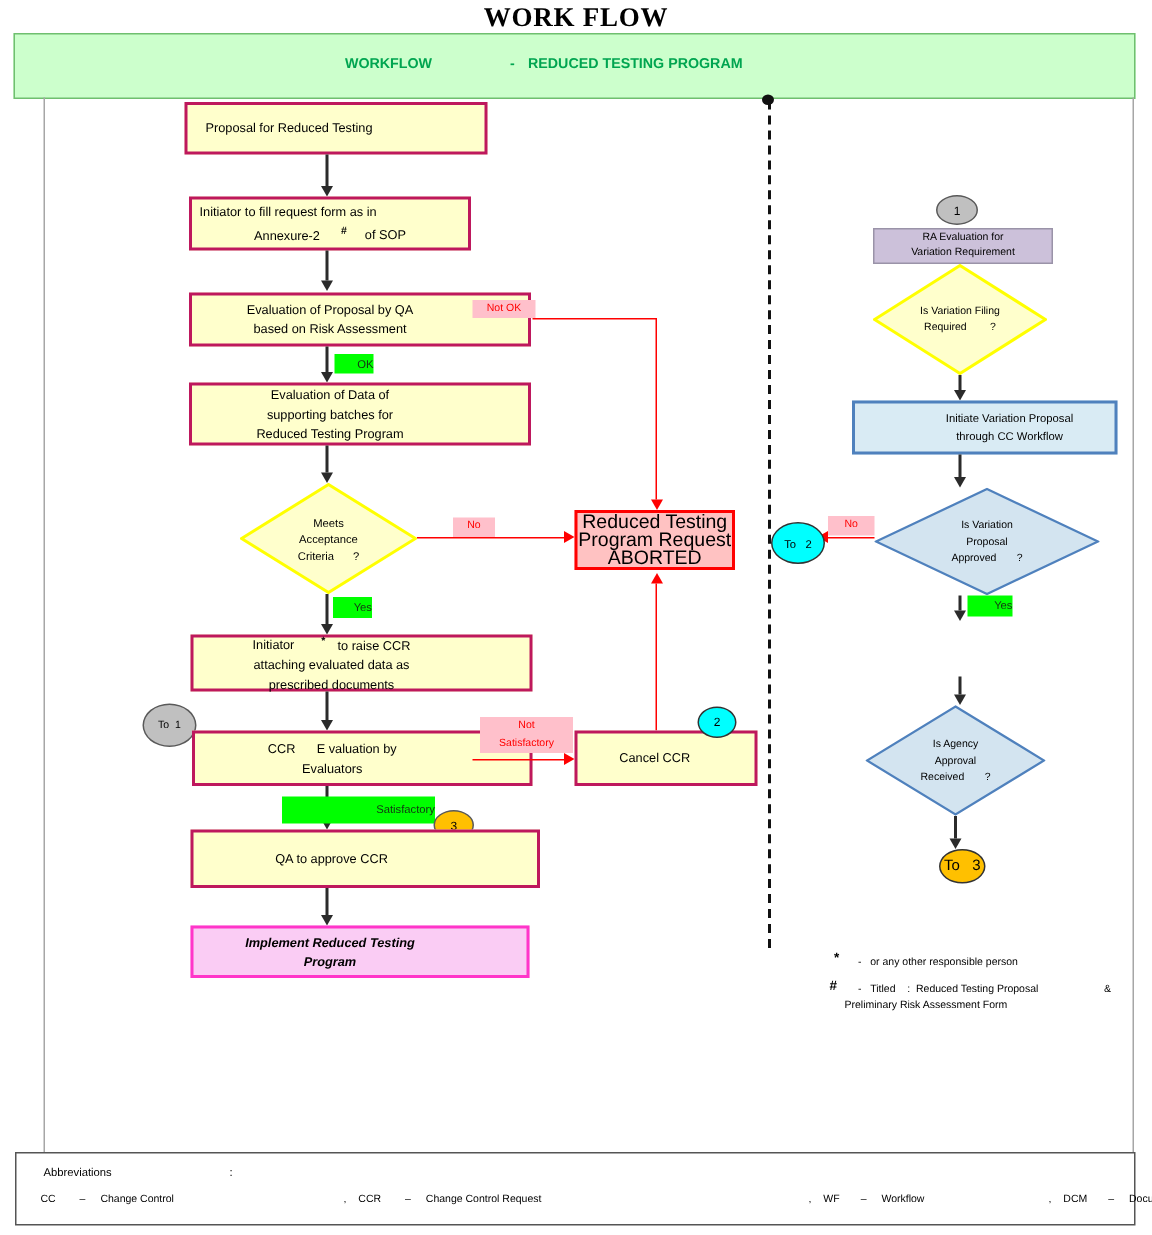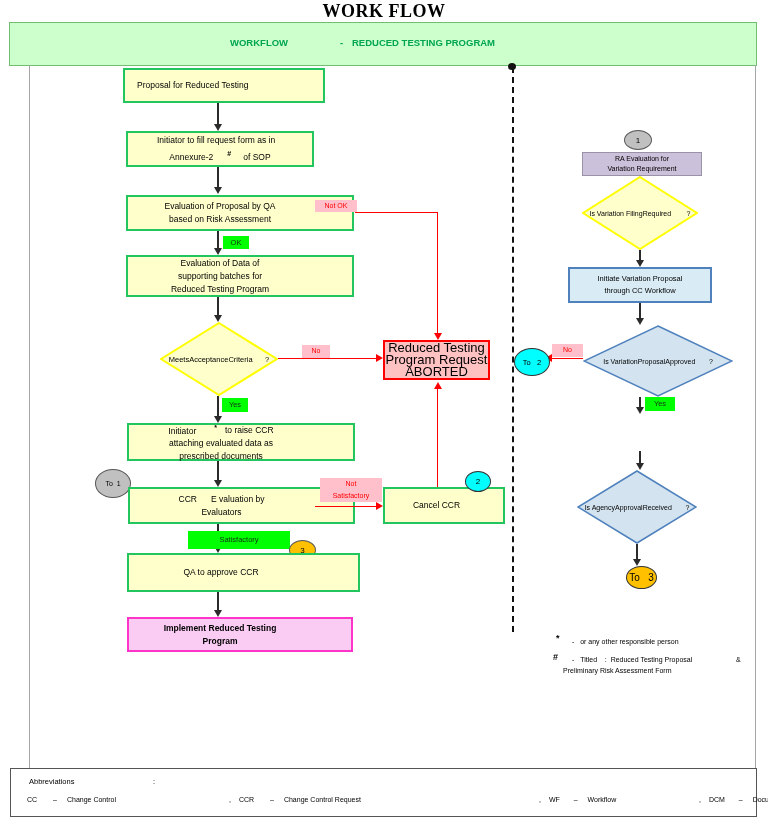--- a/index.html
+++ b/index.html
@@ -8,43 +8,43 @@
   .abs{position:absolute;}
   .title{width:768px;text-align:center;top:1px;left:0;font-family:"Liberation Serif",serif;
          font-weight:bold;font-size:18px;letter-spacing:.5px;}
   .headerbar{left:9px;top:22px;width:746px;height:42px;background:#CCFFCC;border:1px solid #6FBF6F;}
   .headtxt{font-size:9.5px;font-weight:bold;color:#00A550;top:37px;}
   .vborder{width:1px;background:#A6A6A6;}
   .dashline{left:512px;top:67px;height:565px;border-left:2px dashed #111;}
   .dashdot{left:508px;top:63px;width:8px;height:7px;background:#111;border-radius:50%;}
   .node{display:flex;flex-direction:column;justify-content:center;text-align:center;
         font-size:8.5px;line-height:13px;}
-  .ybox{background:#FFFFCC;border:2px solid #22c55e;}
+  .ybox{background:#FFFFCC;border:2px solid #be185d;}
   .bluebox{background:#D9EBF4;border:2px solid #4F81BD;font-size:7.5px;line-height:12px;}
   .aborted{background:#FFC2C2;border:2px solid #FF0000;font-size:13px;line-height:12px;}
-  .implement{background:#FACCF4;border:2px solid #FF35C9;font-weight:bold;}
+  .implement{background:#FACCF4;border:2px solid #FF35C9;font-weight:bold;font-style:italic;}
   .lavbox{background:#CCC1DA;border:1px solid #9A93A8;font-size:7px;line-height:10px;}
-  .glabel{background:#00FF00;color:#143214;font-size:7.5px;text-align:center;line-height:13px;}
+  .glabel{background:#00FF00;color:#143214;font-size:7.5px;text-align:right;line-height:13px;}
   .plabel{background:#FFC0CB;color:#FF0000;font-size:7px;text-align:center;line-height:12px;}
   .ellipse{border-radius:50%;display:flex;align-items:center;justify-content:center;
            font-size:7px;color:#000;}
   .gray-e{background:#C0C0C0;border:1px solid #595959;}
   .cyan-e{background:#00FFFF;border:1.5px solid #333;}
   .orange-e{background:#FFC000;border:1px solid #595959;}
   .vl{width:1.5px;background:#2b2b2b;}
   .hl{height:1.2px;background:#2b2b2b;}
   .red{background:#FF0000;}
   .vl.red{width:1px;}
   .ah{width:0;height:0;}
   .ah-d{border-left:4px solid transparent;border-right:4px solid transparent;border-top:7px solid #2b2b2b;}
   .ah-d.r{border-top-color:#FF0000;}
   .ah-u{border-left:4px solid transparent;border-right:4px solid transparent;border-bottom:7px solid #FF0000;}
   .ah-r{border-top:4px solid transparent;border-bottom:4px solid transparent;border-left:7px solid #FF0000;}
   .ah-l{border-top:4px solid transparent;border-bottom:4px solid transparent;border-right:7px solid #FF0000;}
-  .dtxt{display:flex;flex-direction:row;justify-content:center;align-items:center;
+  .dtxt{display:flex;flex-direction:column;justify-content:center;align-items:center;
         text-align:right;font-size:7.5px;line-height:11px;}
   .sup{vertical-align:super;font-size:7px;font-weight:bold;}
   .fn{font-size:7px;color:#000;}
   .abbrbox{left:10px;top:768px;width:745px;height:47px;border:1px solid #555;background:#fff;}
   .abbr-t{font-size:7.5px;}
 </style>
 </head>
 <body>
 
 <div id="canvas">
@@ -63,21 +63,21 @@
   <div class="abs dashline"></div>
 
   <div class="abs node ybox" style="left:123px;top:68px;width:186px;height:31px;text-align:left;padding-left:12px;">
     <span>Proposal for Reduced Testing</span>
   </div>
 
   <div class="abs vl" style="left:217px;top:103px;height:21px;"></div>
   <div class="abs ah ah-d" style="left:214px;top:124px;"></div>
 
   <div class="abs node ybox" style="left:126px;top:131px;width:184px;height:32px;">
-    <span style="text-align:left;padding-left:5px;margin-left:24px;">Initiator to fill request form as in</span>
+    <span style="text-align:left;padding-left:5px;">Initiator to fill request form as in</span>
     <span>
       <span>Annexure-2</span><span class="sup" style="margin-left:14px;">#</span><span style="margin-left:12px;">of SOP</span>
     </span>
   </div>
 
   <div class="abs vl" style="left:217px;top:167px;height:20px;"></div>
   <div class="abs ah ah-d" style="left:214px;top:187px;"></div>
 
   <div class="abs node ybox" style="left:126px;top:195px;width:184px;height:32px;padding-right:40px;">
     <span>Evaluation of Proposal by QA</span>
@@ -185,21 +185,21 @@
     <polygon points="58,1 115,37 58,73 1,37" fill="#FFFFCC" stroke="#FFFF00" stroke-width="2"></polygon>
   </svg>
   <div class="abs dtxt" style="left:582px;top:176px;width:116px;height:74px;font-size:7px;">
     <span>Is Variation Filing</span>
     <span>Required&nbsp;&nbsp;&nbsp;&nbsp;&nbsp;&nbsp;&nbsp;&nbsp;?</span>
   </div>
 
   <div class="abs vl" style="left:639px;top:250px;height:10px;"></div>
   <div class="abs ah ah-d" style="left:636px;top:260px;"></div>
 
-  <div class="abs node bluebox" style="left:568px;top:267px;width:140px;height:32px;">
+  <div class="abs node bluebox" style="left:568px;top:267px;width:140px;height:32px;padding-left:33px;">
     <span>Initiate Variation Proposal</span>
     <span>through CC Workflow</span>
   </div>
 
   <div class="abs vl" style="left:639px;top:303px;height:15px;"></div>
   <div class="abs ah ah-d" style="left:636px;top:318px;"></div>
 
   <svg class="abs" style="left:583px;top:325px;" width="150" height="72">
     <polygon points="75,1 149,36 75,71 1,36" fill="#D3E4F0" stroke="#4F81BD" stroke-width="1.5"></polygon>
   </svg>

